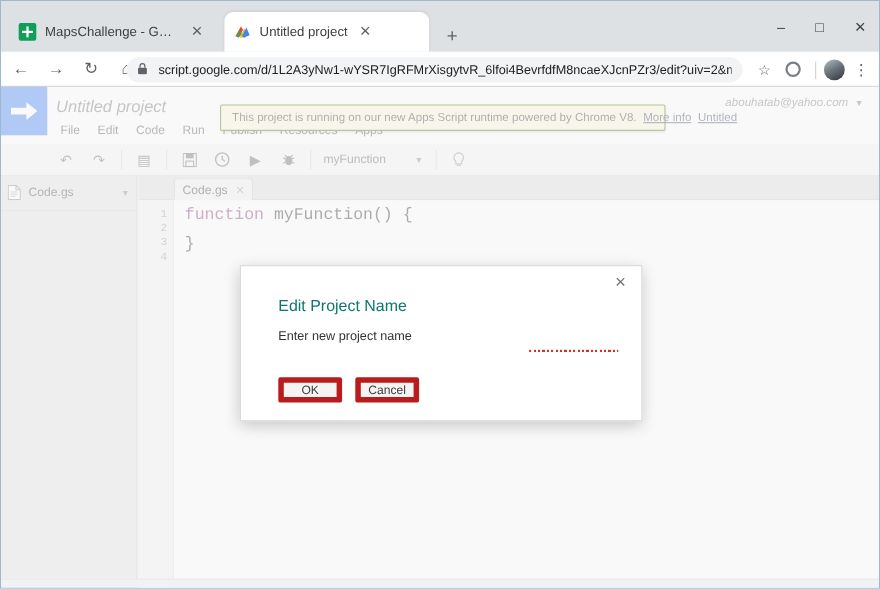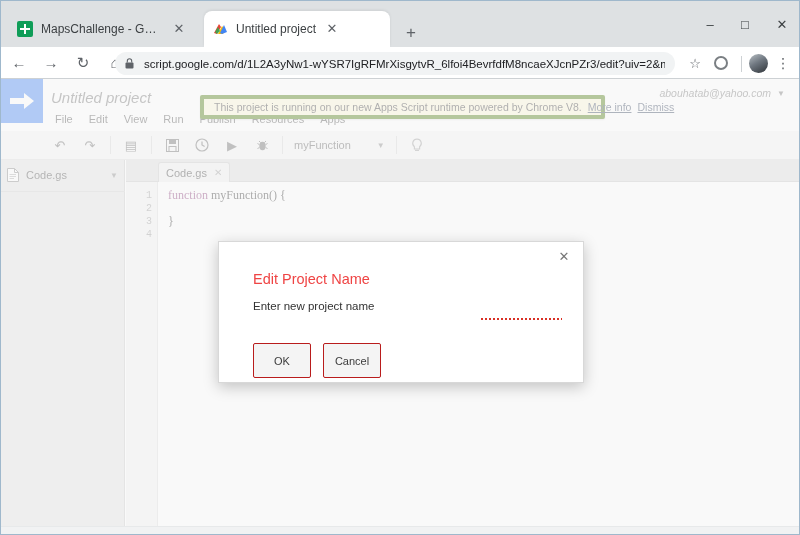--- a/index.html
+++ b/index.html
@@ -248,21 +248,21 @@
     font-style: italic;
   }
   #account-caret { margin-left: 6px; font-size: 8px; }
 
   
   #notice-banner {
     position: absolute;
     left: 199px; top: 94px;
     width: 405px; height: 24px;
     background: #fdf6d8;
-    border: 4px solid #4d7c0f;
+    border: 1px solid #4d7c0f;
     border-radius: 2px;
     display: flex;
     align-items: center;
     padding: 0 10px;
     box-shadow: 0 1px 2px rgba(0,0,0,0.12);
     z-index: 40;
   }
   #notice-text {
     font-size: 10.5px;
     color: #3c3c3c;
@@ -409,22 +409,22 @@
     font-size: 10px;
     line-height: 13px;
     color: #9a9a9a;
     padding-right: 5px;
   }
   #code-lines {
     flex: 1;
     padding: 7px 0 0 10px;
   }
   .codeline {
-    font-family: Liberation Serif, serif;
-    font-size: 12px;
+    font-family: Liberation Mono, monospace;
+    font-size: 15px;
     line-height: 13px;
     color: #333333;
     white-space: pre;
     height: 13px;
   }
   .kw { color: #8a3b7a; }
 
   
   #modal-backdrop {
     position: absolute;
@@ -449,21 +449,21 @@
     text-align: center;
     line-height: 18px;
     font-size: 13px;
     color: #777777;
     cursor: pointer;
   }
   #modal-title {
     position: absolute;
     left: 34px; top: 29px;
     font-size: 14.5px;
-    color: #ef4444;
+    color: #0f766e;
     white-space: nowrap;
   }
   #modal-field-row {
     position: absolute;
     left: 34px; top: 58px;
     display: flex;
     align-items: center;
   }
   #modal-label {
     font-size: 11.5px;
@@ -484,23 +484,23 @@
   #spell-underline {
     position: absolute;
     left: 262px; top: 76px;
     width: 81px; height: 2px;
     background: repeating-linear-gradient(90deg,#d93025 0 2px,transparent 2px 4px);
     pointer-events: none;
   }
   .modal-btn {
     position: absolute;
     top: 101px;
-    height: 35px;
+    height: 23px;
     background: #f4f4f4;
-    border: 1px solid #b91c1c;
+    border: 5px solid #b91c1c;
     border-radius: 2px;
     font-family: "Liberation Sans", sans-serif;
     font-size: 11px;
     color: #3c3c3c;
     cursor: pointer;
   }
   #ok-button     { left: 34px;  width: 58px; }
   #cancel-button { left: 104px; width: 58px; }
 
   #statusbar {
@@ -573,21 +573,21 @@
       <svg width="26" height="20" viewBox="0 0 26 20">
         <path d="M1 7 H15 V2 L25 10 L15 18 V13 H1 Z" fill="#ffffff"></path>
       </svg>
     </div>
 
     <div id="project-title">Untitled project</div>
 
     <div id="menubar">
       <div class="menu-item">File</div>
       <div class="menu-item">Edit</div>
-      <div class="menu-item">View</div>
+      <div class="menu-item">Code</div>
       <div class="menu-item">Run</div>
       <div class="menu-item">Publish</div>
       <div class="menu-item">Resources</div>
       <div class="menu-item">Apps</div>
     </div>
 
     <div id="account-area">
       <span>abouhatab@yahoo.com</span>
       <span id="account-caret">▼</span>
     </div>
@@ -680,18 +680,18 @@
         <span id="modal-label">Enter new project name</span>
       </div>
       <div id="spell-underline"></div>
       <button class="modal-btn" id="ok-button">OK</button>
       <button class="modal-btn" id="cancel-button">Cancel</button>
     </div>
 
     <div id="notice-banner" style="top:16px;">
       <span id="notice-text">This project is running on our new Apps Script runtime powered by Chrome V8.</span>
       <span class="notice-link">More info</span>
-      <span class="notice-link">Dismiss</span>
+      <span class="notice-link">Untitled</span>
     </div>
 
     <div id="statusbar"></div>
   </div>
 </div>
 
 </body></html>

